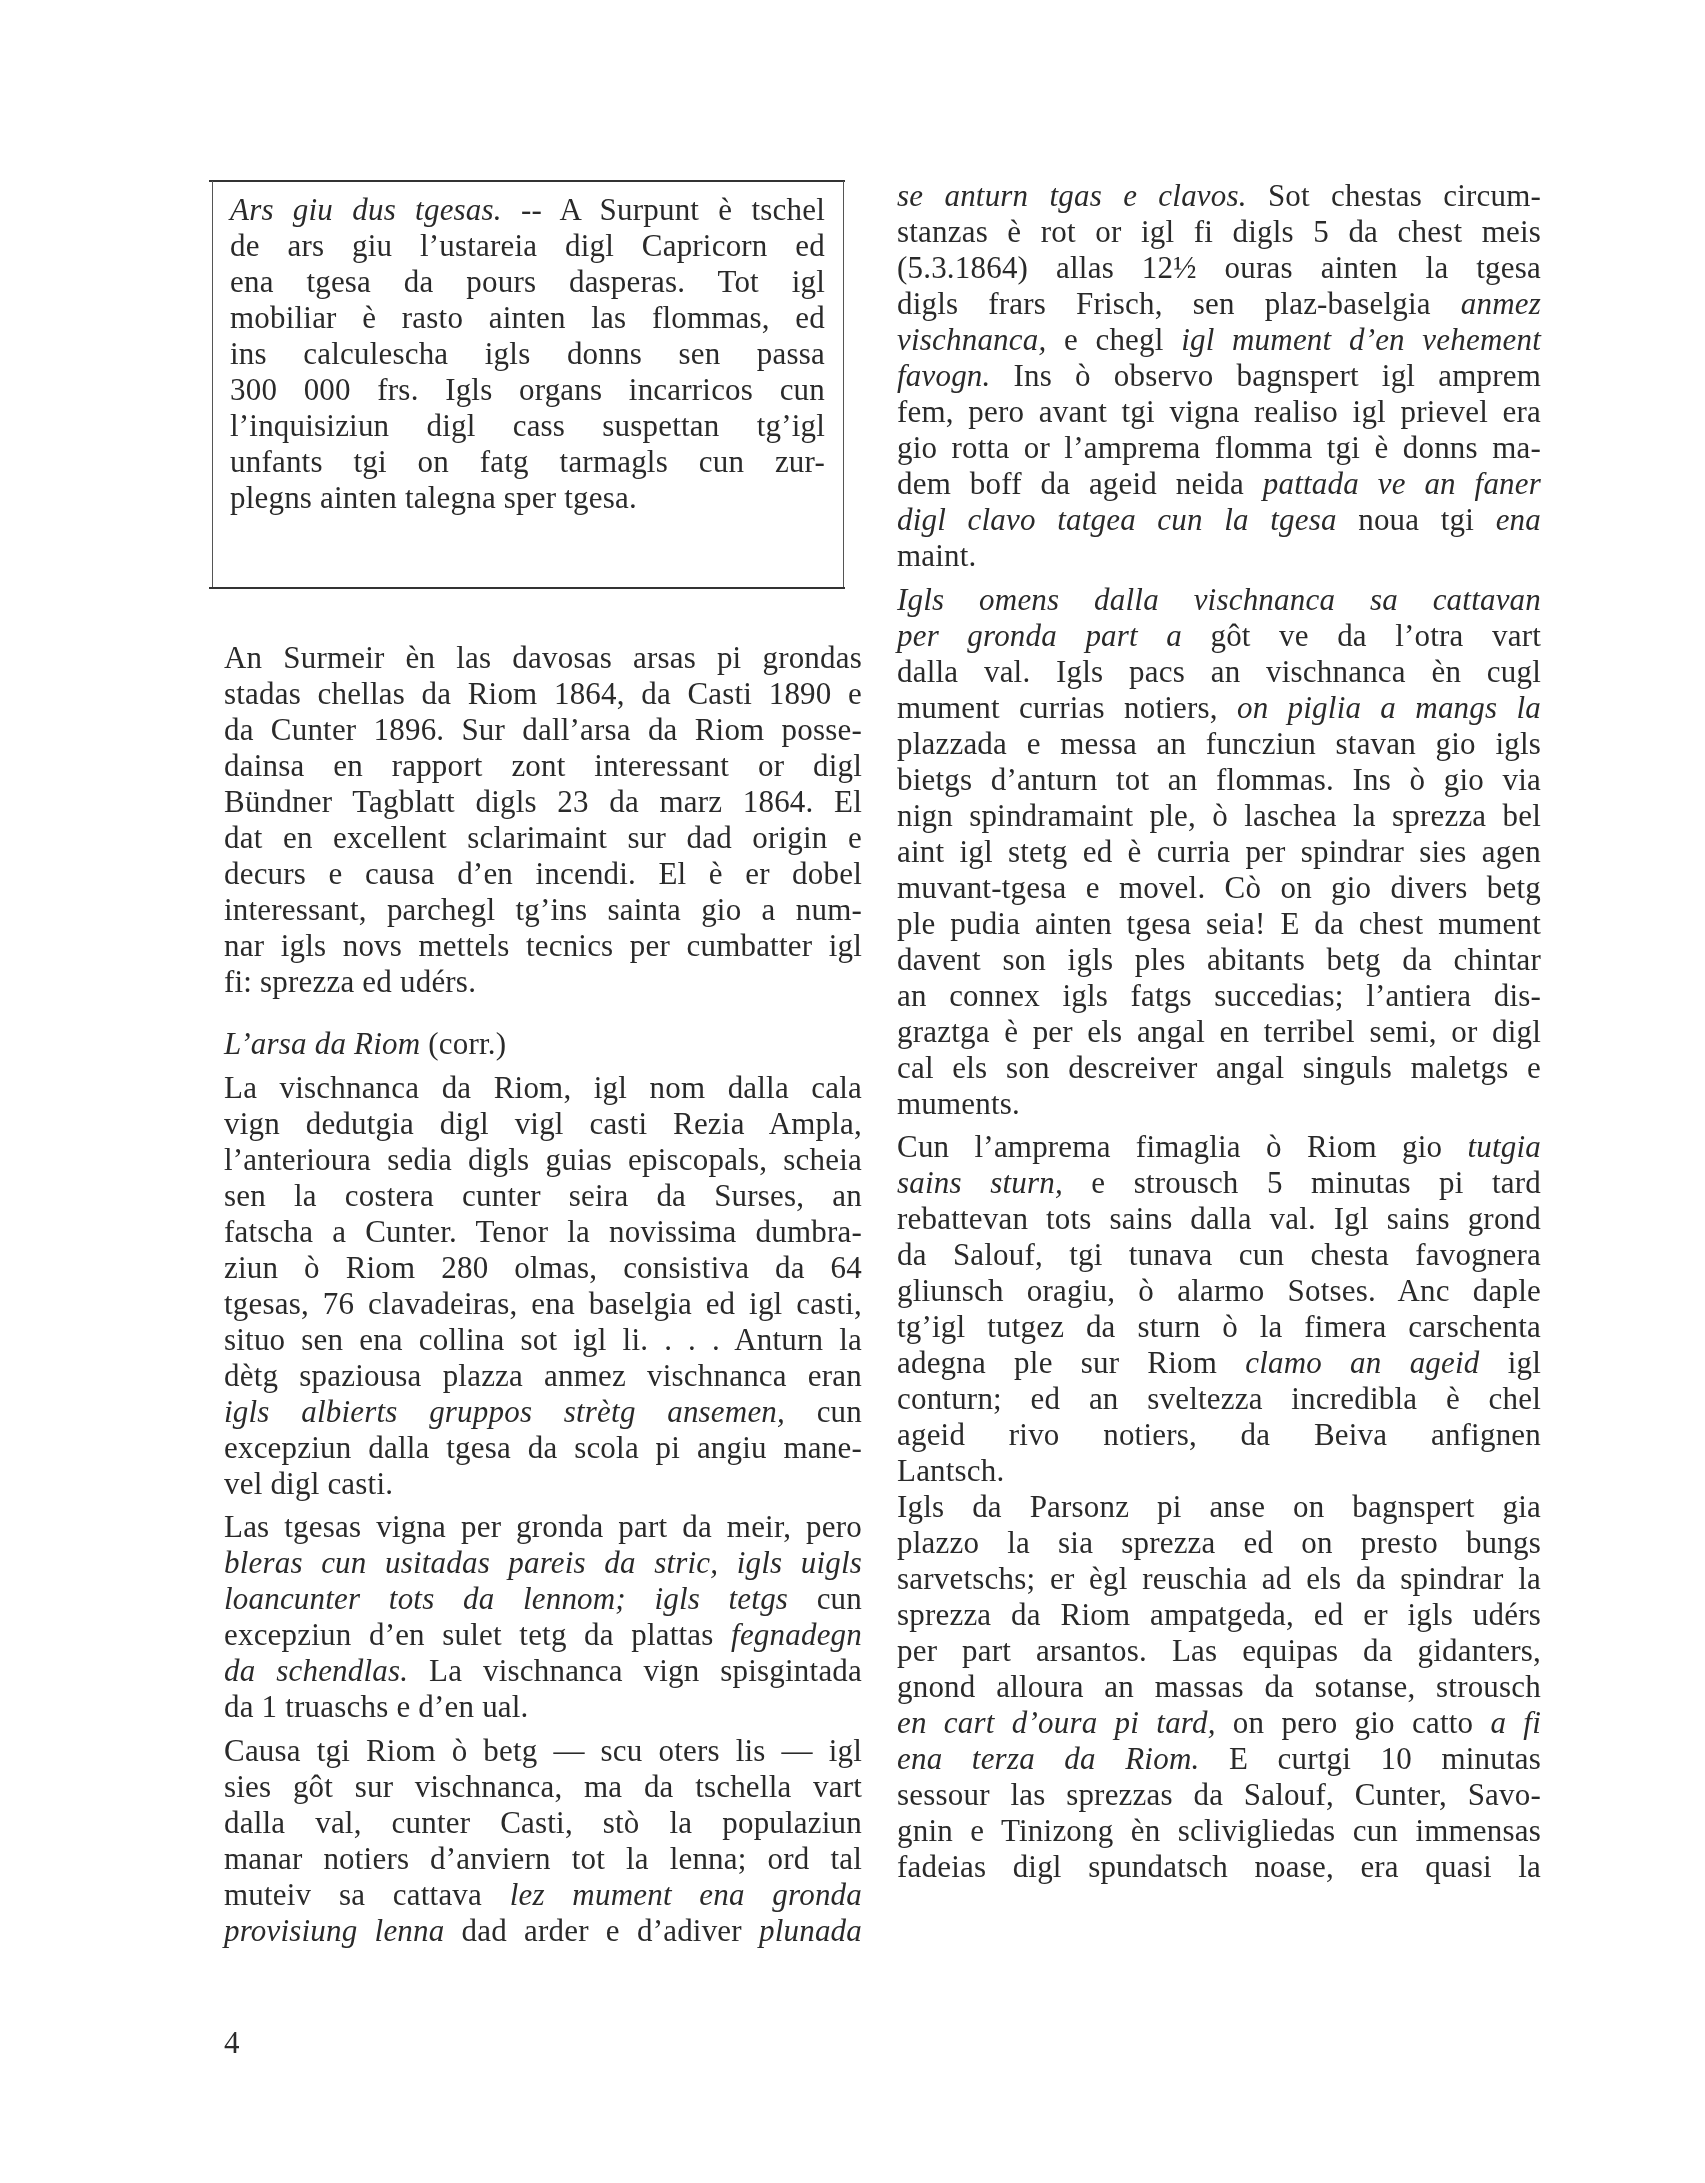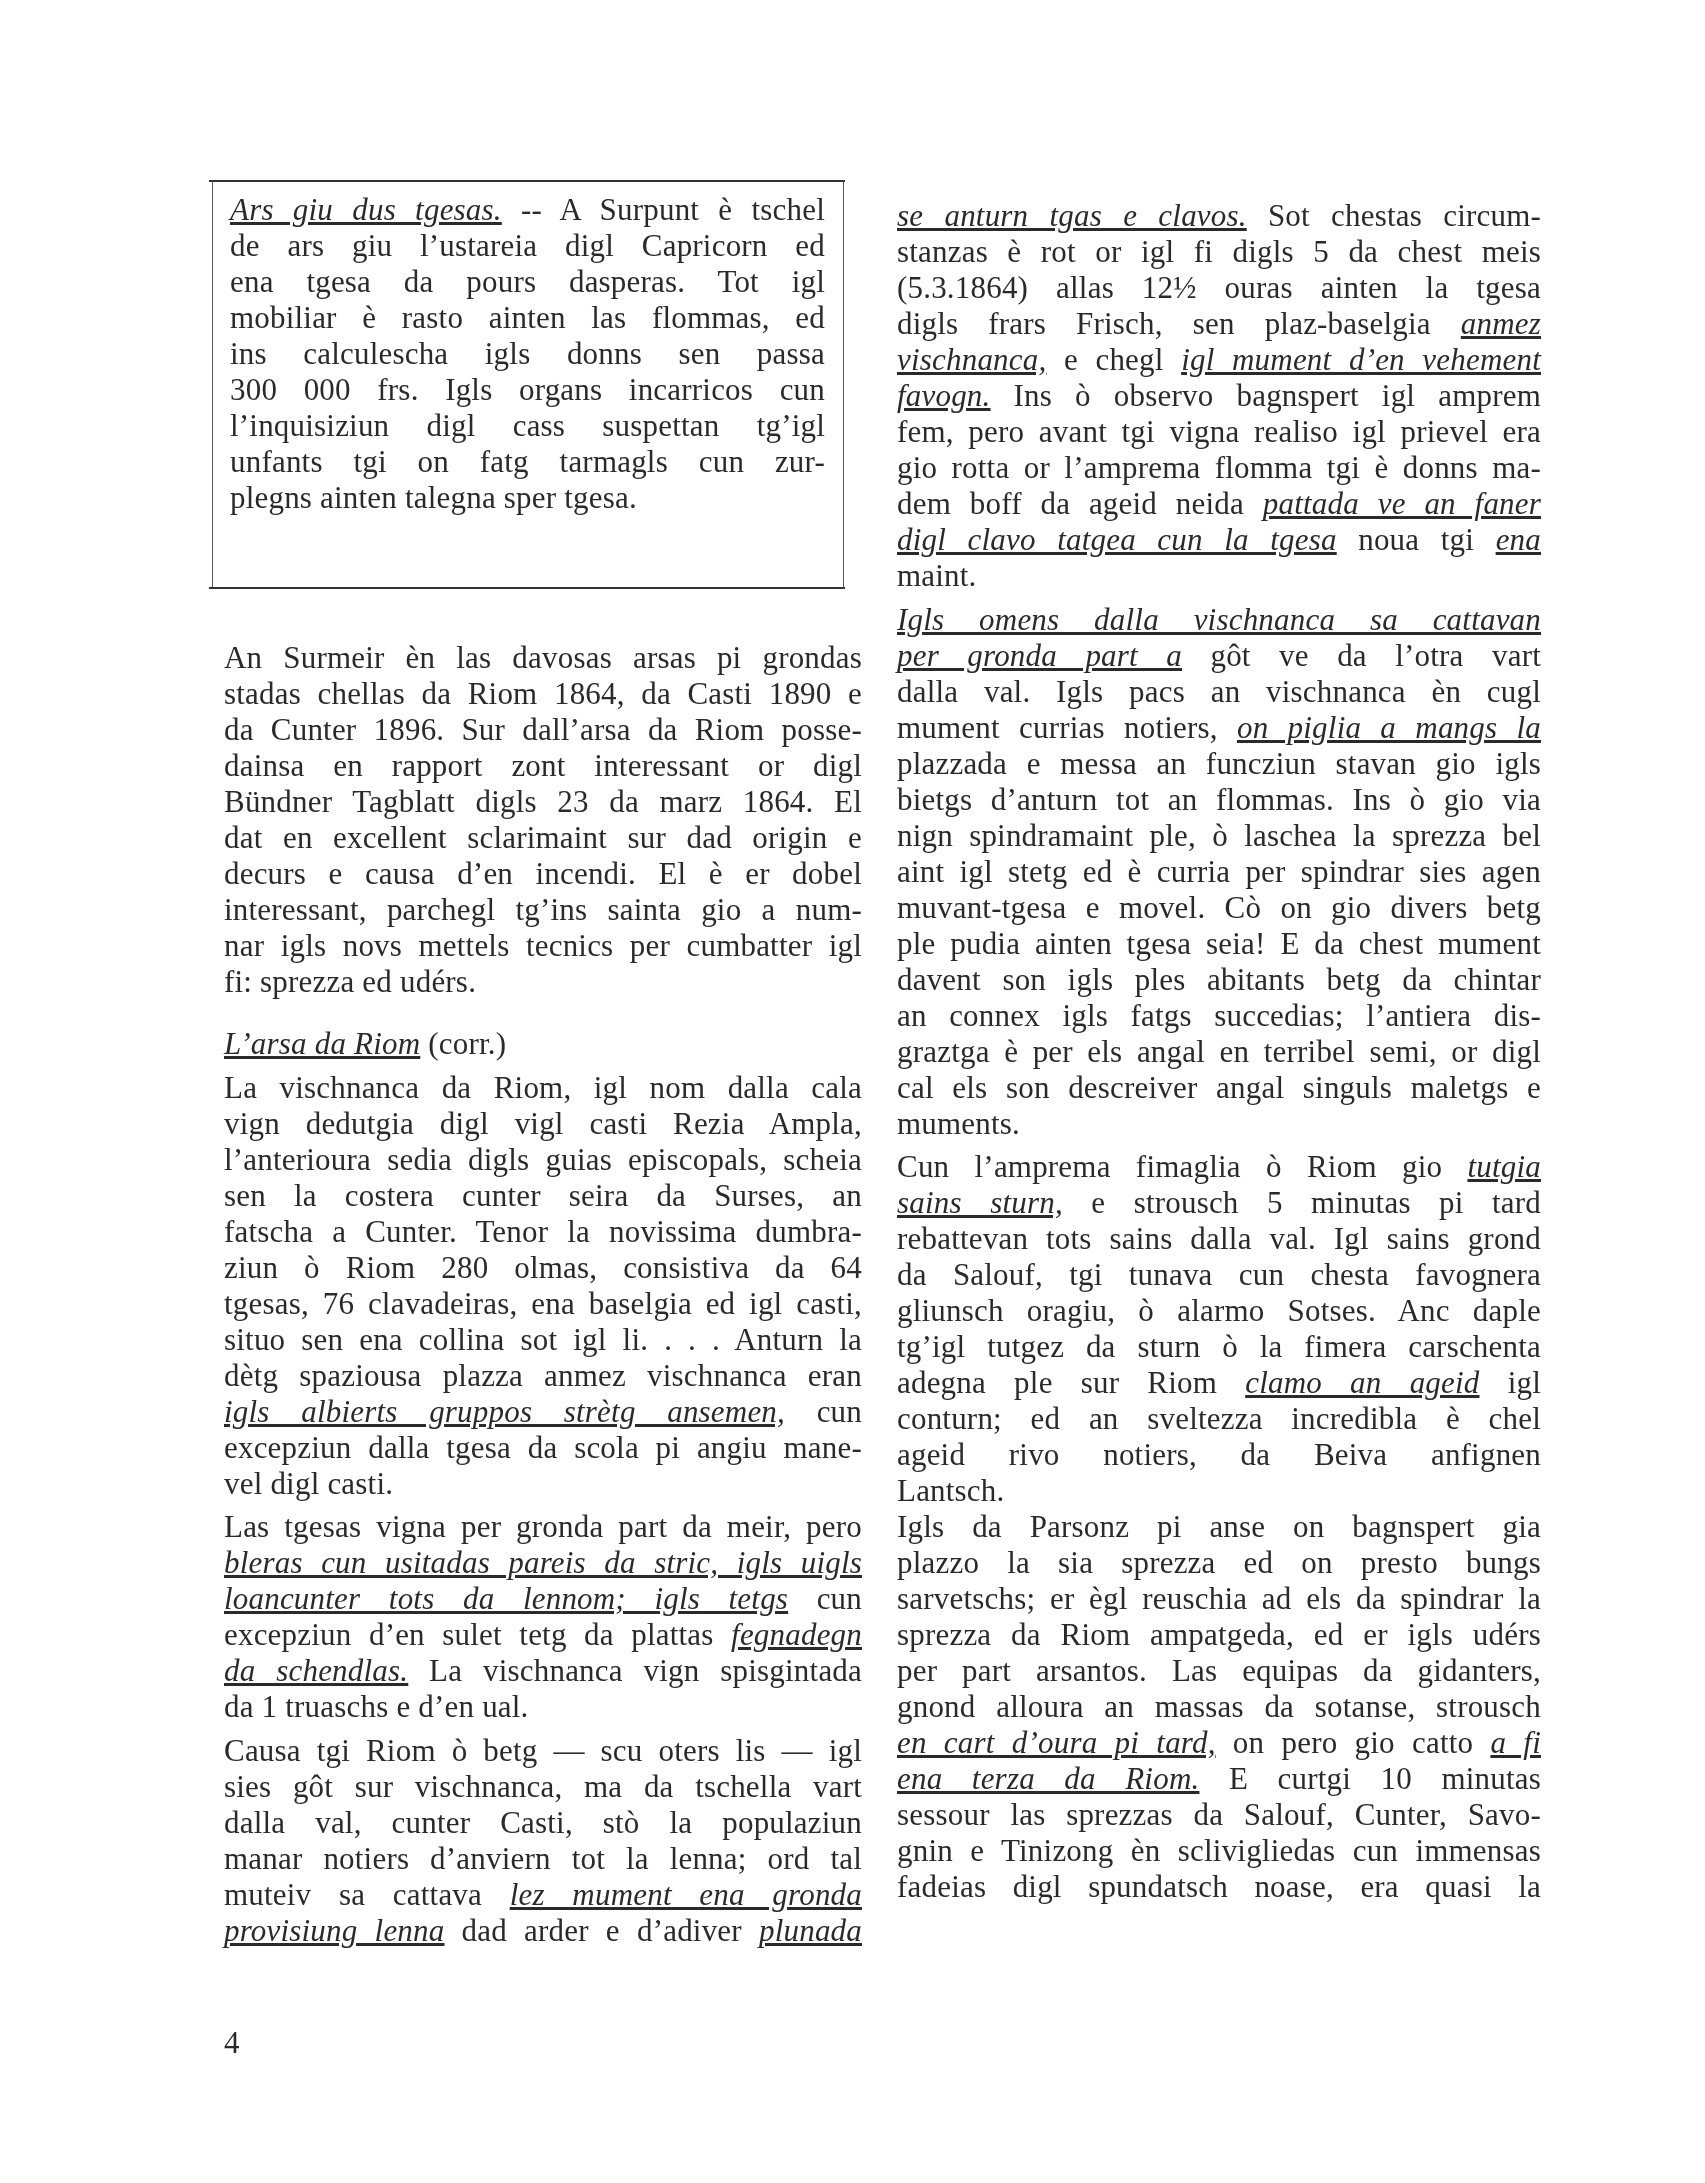--- a/index.html
+++ b/index.html
@@ -4,28 +4,28 @@
 <style>
   html, body { margin: 0; padding: 0; background: #ffffff; }
   body { width: 1706px; height: 2183px; position: relative; overflow: hidden;
          font-family: "Liberation Serif", "DejaVu Serif", serif; color: #2a2a2a; }
   .col { position: absolute; }
   .line { display: block; height: 36px; line-height: 36px; font-size: 31px;
           white-space: nowrap; text-align: justify; text-align-last: justify; letter-spacing: 0.2px; }
   .line.last { text-align-last: left; }
   .gap { display: block; height: 7.6px; }
   .gap-lg { display: block; height: 26px; }
-  i, .it { font-style: italic; text-decoration: underline; }
+  i, .it { font-style: italic; }
   #sidebox { position: absolute; left: 212px; top: 181px; width: 630px; height: 407px;
              border-left: 1.5px solid #555; border-right: 1.5px solid #555; }
   #box-rule-top { position: absolute; left: 209px; top: 180px; width: 636px; height: 2.3px; background: #333; }
   #box-rule-bottom { position: absolute; left: 209px; top: 587px; width: 636px; height: 2.3px; background: #333; }
   #box-text { position: absolute; left: 230px; top: 192px; width: 595px; }
   #left-col { left: 224px; top: 640px; width: 638px; }
-  #right-col { left: 897px; top: 178px; width: 644px; margin-top: 20px; }
+  #right-col { left: 897px; top: 178px; width: 644px; }
   #page-number { position: absolute; left: 224px; top: 2025px; font-size: 31px; line-height: 36px; }
 </style>
 </head>
 <body>
 
 <div id="box-rule-top"></div>
 <div id="sidebox"></div>
 <div id="box-text">
     <div class="line"><span class="it">Ars giu dus tgesas.</span><span> -- A Surpunt è tschel</span></div>
     <div class="line"><span>de ars giu l’ustareia digl Capricorn ed</span></div>

